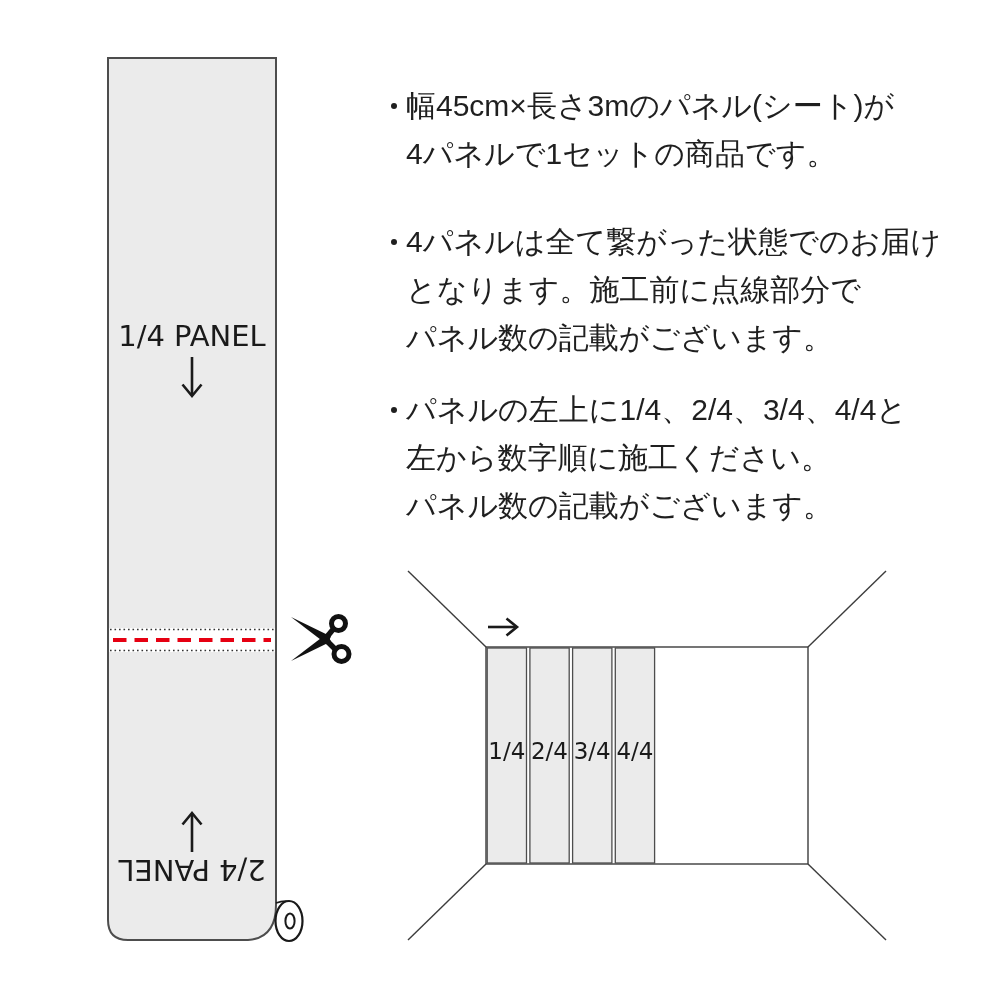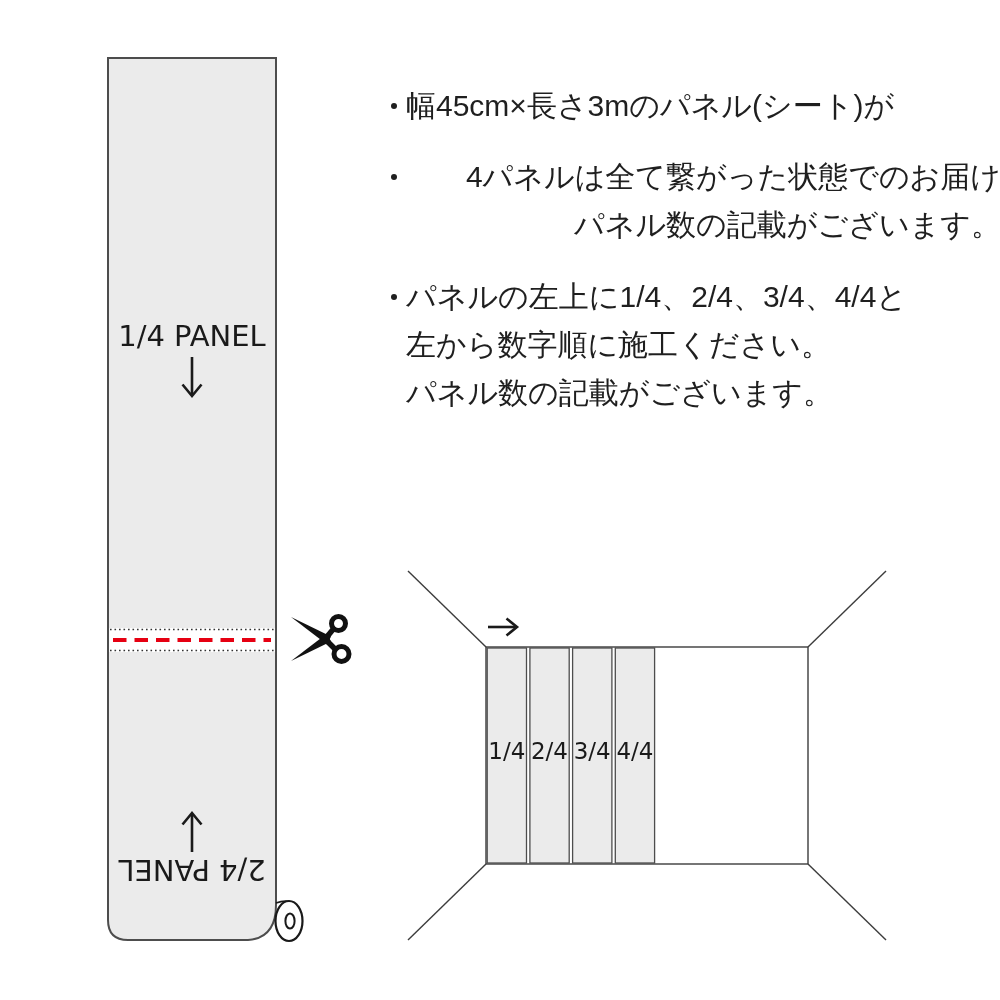--- a/index.html
+++ b/index.html
@@ -31,21 +31,21 @@
     width: 612px;
     font-size: 30px;
     line-height: 48px;
     color: #1f1f1f;
     font-family: "Liberation Sans", sans-serif;
   }
   .bullet-item {
     position: relative;
     padding-left: 17px;
   }
-  .bullet-item + .bullet-item.gap1 { margin-top: 23px; text-align: right; }
+  .bullet-item + .bullet-item.gap1 { margin-top: 40px; }
   .bullet-item + .bullet-item.gap2 { margin-top: 24px; }
   .bullet-dot {
     position: absolute;
     left: 2px;
     top: 21px;
     width: 6px;
     height: 6px;
     border-radius: 50%;
     background: #1f1f1f;
   }
@@ -129,25 +129,27 @@
         <text x="634.9" y="759">4/4</text>
       </g>
     </g>
   </svg>
 
   <div class="instructions">
 
     <div class="bullet-item">
       <span class="bullet-dot"></span>
       <div>幅45cm×長さ3mのパネル(シート)が</div>
+      <div>4パネルで1セットの商品です。</div>
     </div>
 
     <div class="bullet-item gap1">
       <span class="bullet-dot"></span>
       <div>4パネルは全て繋がった状態でのお届け</div>
+      <div>となります。施工前に点線部分で</div>
       <div>パネル数の記載がございます。</div>
     </div>
 
     <div class="bullet-item gap2">
       <span class="bullet-dot"></span>
       <div>パネルの左上に1/4、2/4、3/4、4/4と</div>
       <div>左から数字順に施工ください。</div>
       <div>パネル数の記載がございます。</div>
     </div>
 

